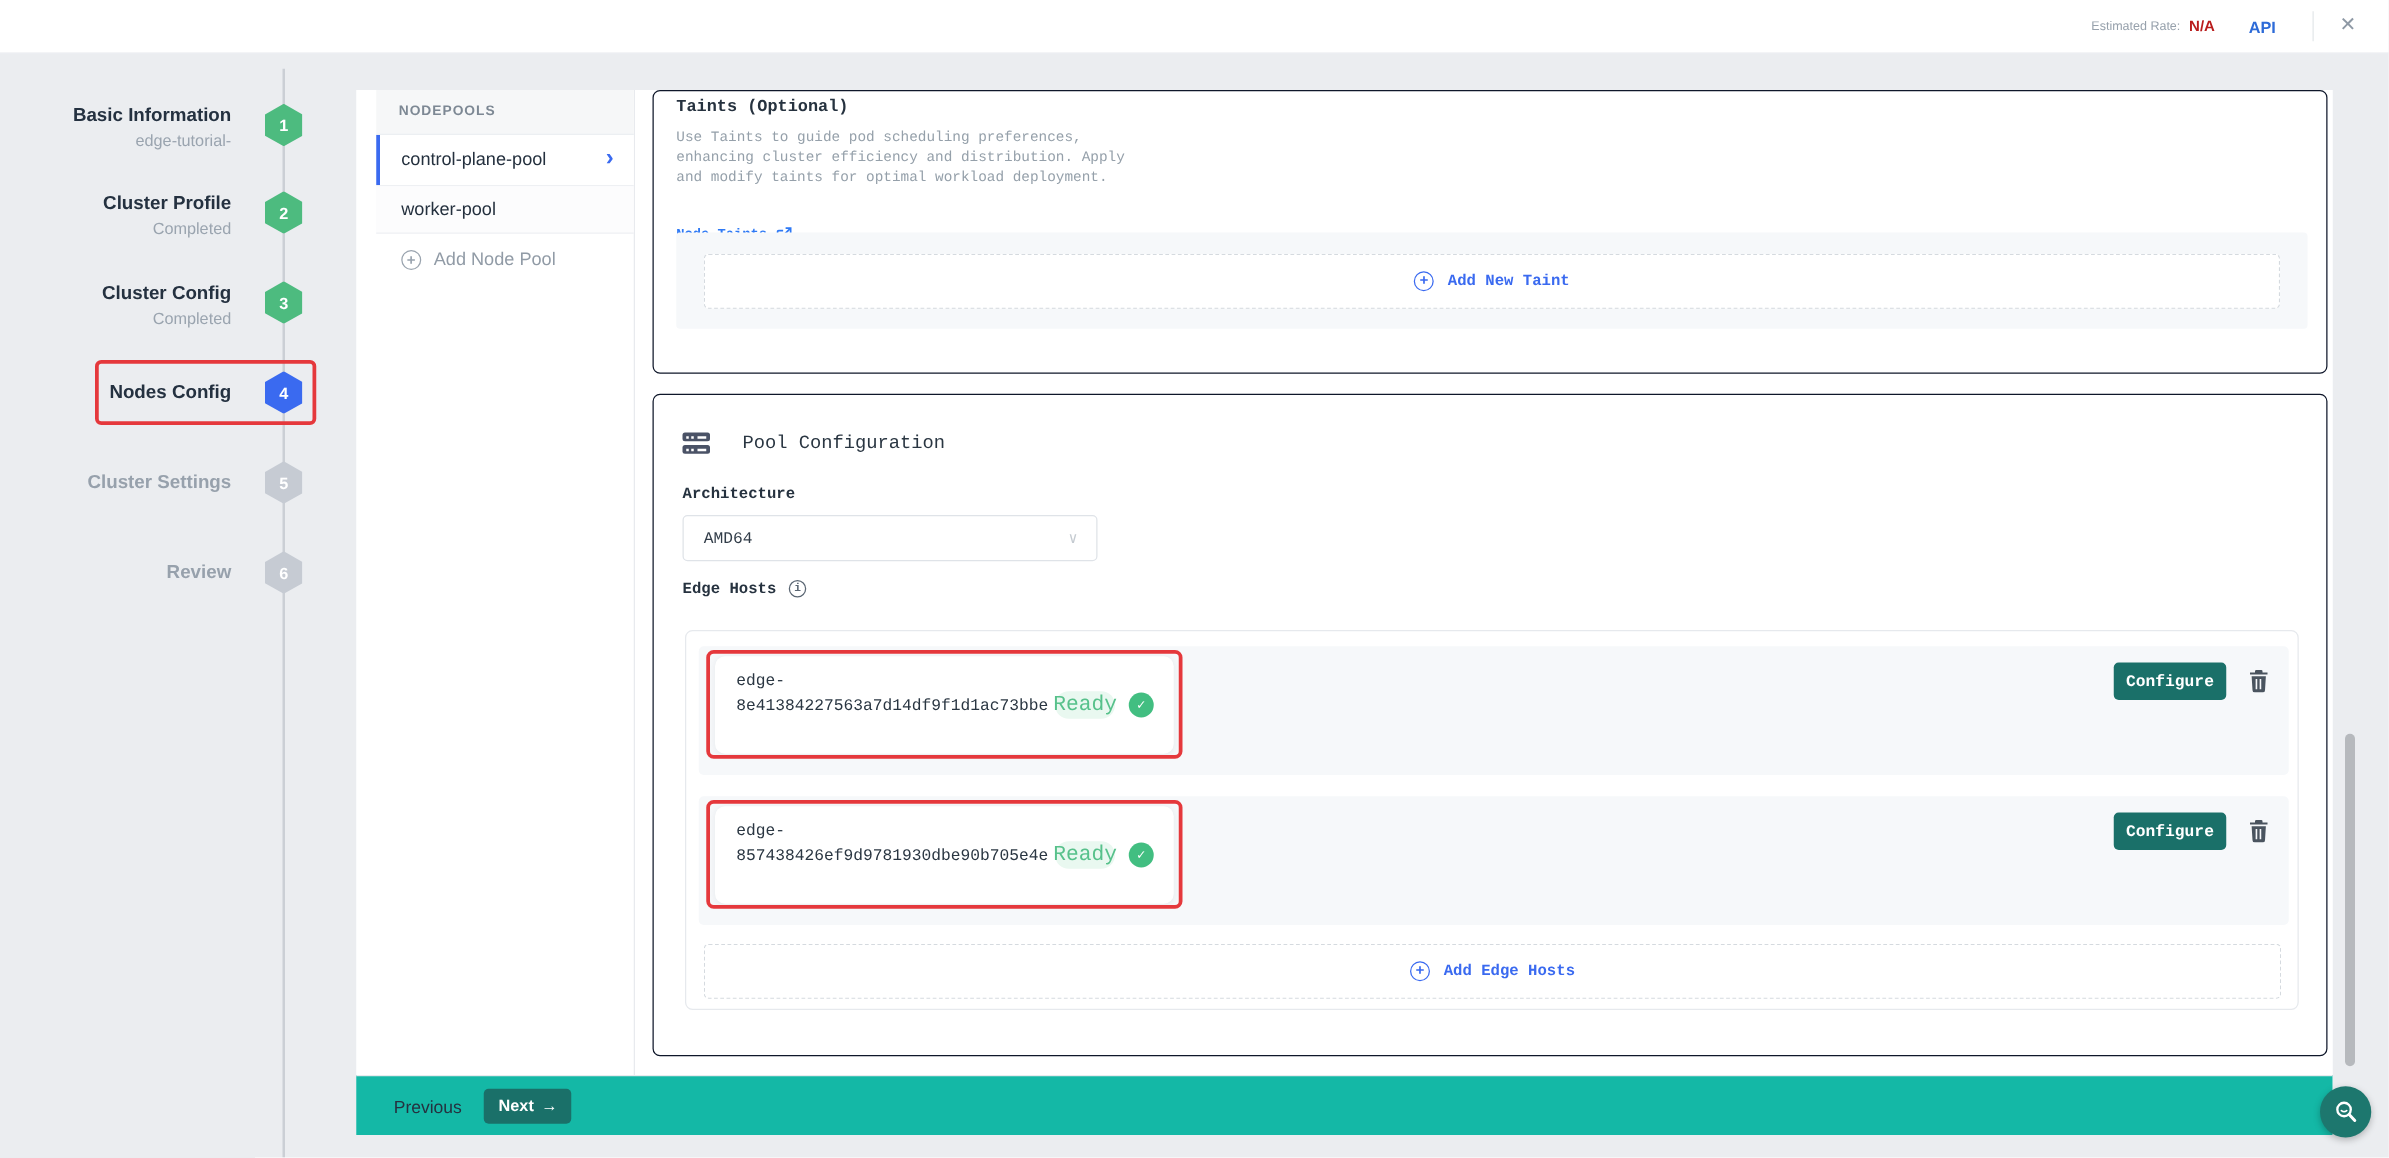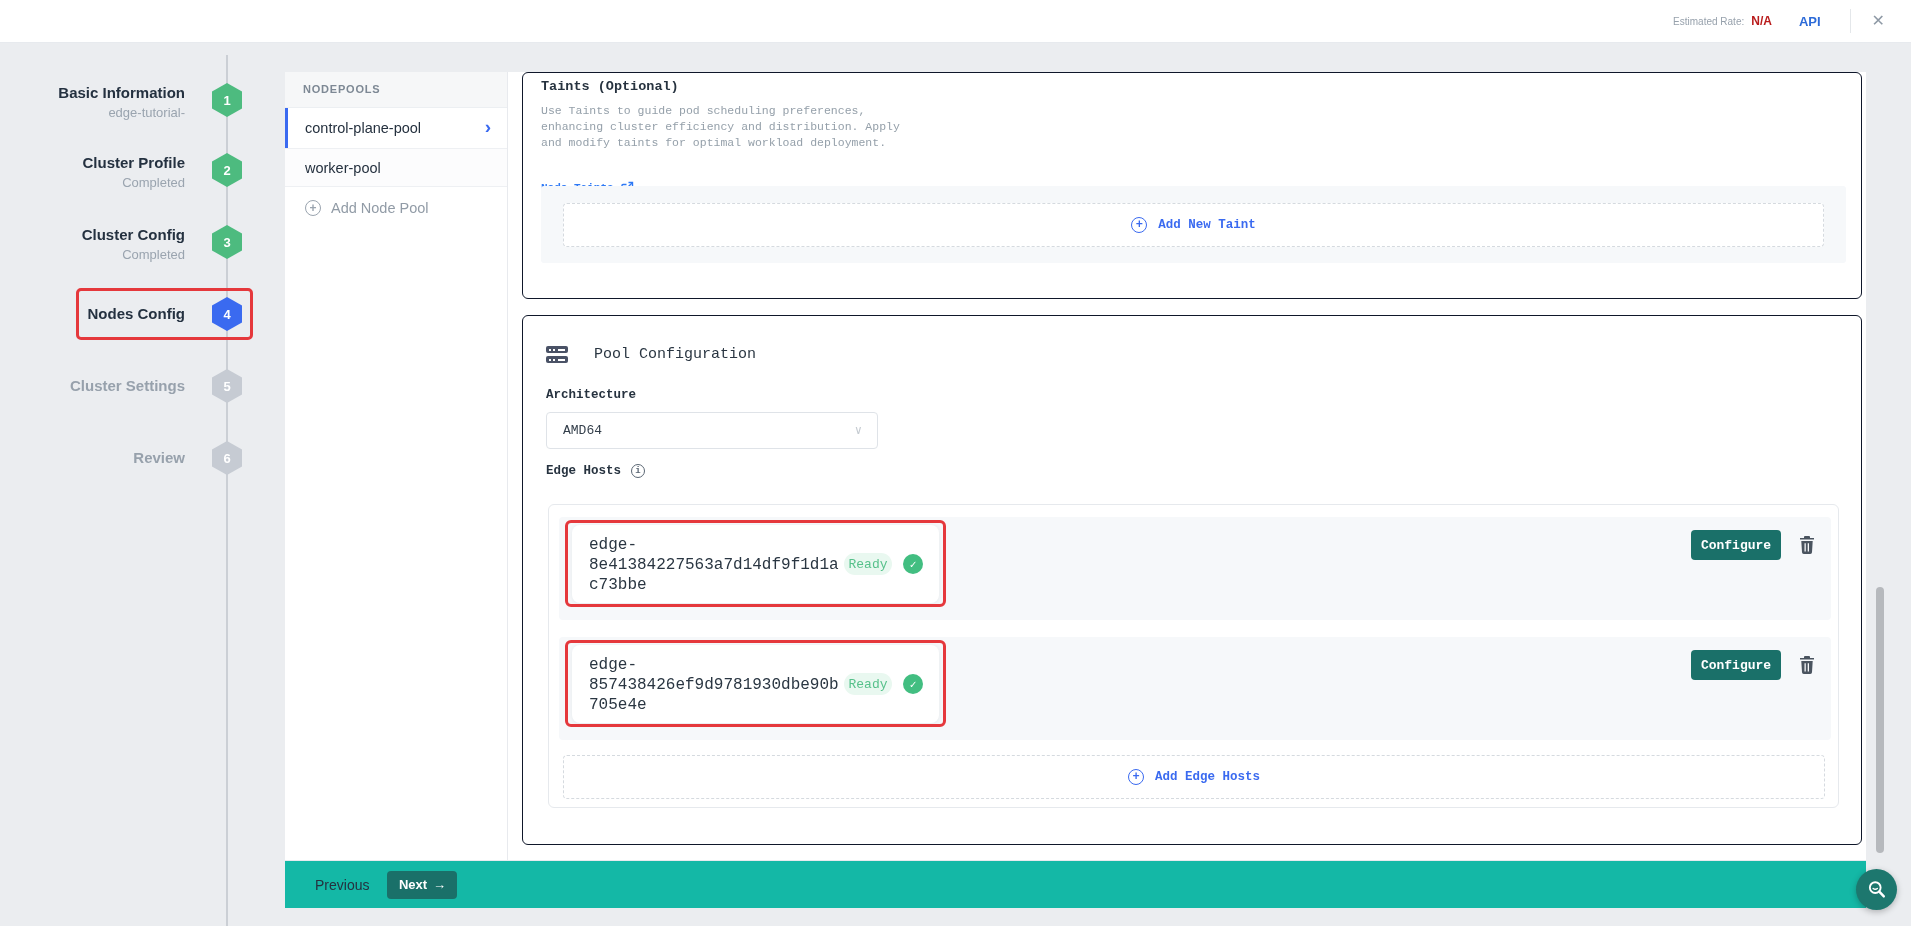--- a/index.html
+++ b/index.html
@@ -38,21 +38,21 @@
   .step-label{font-size:15px;font-weight:700;color:#243140;}
   .step-label.pending{color:#97A1AC;}
   .step-sub{font-size:13px;color:#9AA4AF;}
   .annotation-box{position:absolute;border:3px solid #E5383C;border-radius:5px;background:transparent;z-index:3;pointer-events:none;}
   .anno-step{left:76px;top:288px;width:177px;height:52px;box-sizing:border-box;}
 
   
   .panel{position:absolute;left:285px;top:72px;width:1581px;height:836px;background:#FFFFFF;}
 
   
-  .nodepools{position:absolute;left:0;top:0;width:223px;height:788px;border-right:1px solid #E8EAEE;box-sizing:border-box;}
+  .nodepools{position:absolute;left:0;top:0;width:223px;height:788px;border-right:1px solid #E8EAEE;box-sizing:border-box;padding-left:16px;}
   .np-header{height:35px;background:#F6F7F8;border-bottom:1px solid #ECEFF2;font-size:11px;letter-spacing:.8px;color:#7D8894;font-weight:700;line-height:35px;padding-left:18px;}
   .np-row{position:relative;height:41px;display:flex;align-items:center;padding-left:20px;font-size:14.5px;color:#24303E;border-bottom:1px solid #EEF0F3;cursor:pointer;box-sizing:border-box;}
   .np-row.selected{background:#FFFFFF;}
   .np-row.selected::before{content:"";position:absolute;left:0;top:0;bottom:0;width:3px;background:#3A6AF0;}
   .np-row .np-chevron{position:absolute;right:16px;color:#3A6AF0;font-size:19px;font-weight:700;top:8px;}
   .np-row.alt{background:#FCFCFD;height:38px;}
   .np-add{height:42px;display:flex;align-items:center;gap:10px;padding-left:20px;color:#919BA6;font-size:14.5px;cursor:pointer;}
   .circle-plus{width:16px;height:16px;border-radius:50%;box-sizing:border-box;display:flex;align-items:center;justify-content:center;font-size:12px;font-weight:700;line-height:1;}
   .circle-plus.gray{border:1.4px solid #9AA4AF;color:#9AA4AF;}
   .circle-plus.blue{border:1.6px solid #3A6AF0;color:#3A6AF0;}
@@ -85,22 +85,22 @@
   .select-box .sel-chevron{position:absolute;right:15px;color:#C5CBD1;font-size:12px;}
   .edgehosts-label-row{position:absolute;left:23px;top:148px;display:flex;align-items:center;gap:10px;}
   .info-icon{width:14px;height:14px;border-radius:50%;border:1.3px solid #5A6673;color:#5A6673;font-size:9px;font-weight:700;display:flex;align-items:center;justify-content:center;box-sizing:border-box;cursor:pointer;}
   .lbl-inline{font-size:12.5px;font-weight:700;color:#26323F;}
 
   .hosts-container{position:absolute;left:25px;top:188px;width:1291px;height:304px;border:1px solid #E6E9ED;border-radius:6px;background:#fff;box-sizing:border-box;}
   .host-row{position:absolute;left:10px;width:1272px;height:103px;background:#F6F8FA;border-radius:4px;}
   .host-row.r1{top:12px;}
   .host-row.r2{top:132px;}
   .host-card{position:absolute;left:13px;top:8px;width:367px;height:78px;background:#fff;border-radius:8px;box-shadow:0 1px 5px rgba(30,40,60,.07);}
-  .host-name{position:absolute;left:17px;top:10px;width:250px;font-size:16px;color:#2A3642;line-height:20px;white-space:pre-line;word-break:break-all;}
-  .ready-pill{position:absolute;left:272px;top:28px;width:48px;height:22px;border-radius:11px;background:#E9F8F0;color:#57C18B;font-size:13px;font-weight:500;display:flex;align-items:center;justify-content:center;}
+  .host-name{position:absolute;left:17px;top:10px;width:250px;font-size:13px;color:#2A3642;line-height:20px;white-space:pre-line;word-break:break-all;}
+  .ready-pill{position:absolute;left:272px;top:28px;width:48px;height:22px;border-radius:11px;background:#E9F8F0;color:#57C18B;font-size:17px;font-weight:500;display:flex;align-items:center;justify-content:center;}
   .check-circle{position:absolute;left:331px;top:29px;width:20px;height:20px;border-radius:50%;background:#42BE81;color:#fff;font-size:11px;font-weight:700;display:flex;align-items:center;justify-content:center;}
   .anno-host{left:6px;top:3px;width:381px;height:87px;box-sizing:border-box;border-radius:6px;}
   .configure-btn{position:absolute;left:1132px;top:13px;width:90px;height:30px;background:#1A7069;border:none;border-radius:4px;color:#fff;font-size:13px;font-weight:700;font-family:inherit;cursor:pointer;}
   .trash-btn{position:absolute;left:1240px;top:19px;width:16px;height:18px;cursor:pointer;background:none;border:none;padding:0;}
   .hosts-dashed{left:14px;top:250px;width:1262px;height:44px;}
 
   
   .footer{position:absolute;left:0;top:788px;width:1581px;height:48px;border-top:1px solid #E8EAEE;box-sizing:border-box;background:#14b8a6;display:flex;align-items:center;}
   .prev-link{margin-left:30px;font-size:14px;font-weight:500;color:#25313F;cursor:pointer;}
   .next-btn{margin-left:18px;width:70px;height:28px;background:#1A7069;border:none;border-radius:4px;color:#fff;font-size:13px;font-weight:700;font-family:inherit;cursor:pointer;display:flex;align-items:center;justify-content:center;gap:6px;}

